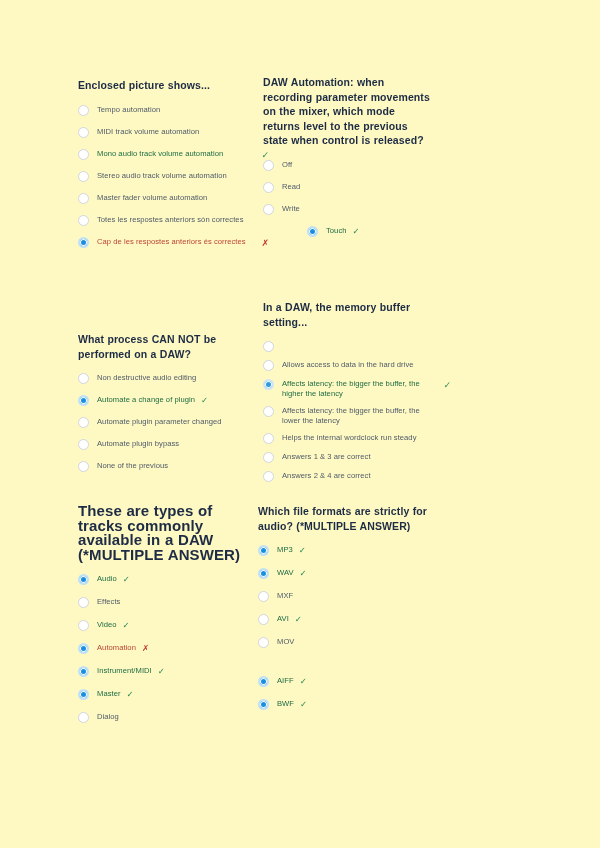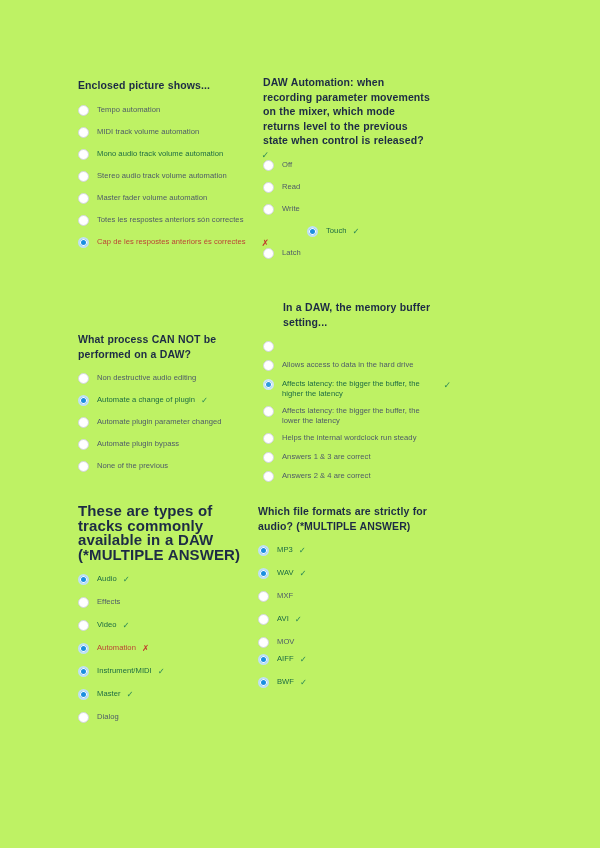--- a/index.html
+++ b/index.html
@@ -13,21 +13,21 @@
     position: relative;
     font-family: "Liberation Sans", sans-serif;
     -webkit-font-smoothing: antialiased;
   }
 
   .page {
     position: absolute;
     left: 0; top: 0;
     width: 600px;
     height: 848px;
-    background: #bef264;
+    background: #fef9c3;
     overflow: hidden;
   }
 
   
   .qblock {
     position: absolute;
     width: 180px;
   }
   .qblock.col-left  { left: 78px; }
   .qblock.col-right { left: 263px; }
@@ -191,30 +191,24 @@
             <span class="opt-text">Write</span>
           </span>
         </li>
         <li class="opt" style="margin-bottom: 9px; padding-left: 44px;">
           <span class="radio checked"></span>
           <span class="opt-body">
             <span class="opt-text correct">Touch</span>
             <span class="mark-inline tick">✓</span>
           </span>
         </li>
-        <li class="opt" style="margin-bottom: 9px;">
-          <span class="radio"></span>
-          <span class="opt-body">
-            <span class="opt-text">Latch</span>
-          </span>
-        </li>
       </ul>
     </div>
     <div class="qblock col-right" style="left: 263px; top: 300px; width: 172px;">
-      <div class="q-title" style="font-size: 10.5px; margin-left: 20px;">In a DAW, the memory buffer setting...</div>
+      <div class="q-title" style="font-size: 10.5px;">In a DAW, the memory buffer setting...</div>
       <ul class="opt-list">
         <li class="opt dense" style="margin-bottom: 6px;">
           <span class="radio"></span>
         </li>
         <li class="opt dense" style="margin-bottom: 6px;">
           <span class="radio"></span>
           <span class="opt-body">
             <span class="opt-text">Allows access to data in the hard drive</span>
           </span>
         </li>
@@ -362,21 +356,21 @@
             <span class="opt-text">MXF</span>
           </span>
         </li>
         <li class="opt" style="margin-bottom: 10px;">
           <span class="radio"></span>
           <span class="opt-body">
             <span class="opt-text correct">AVI</span>
             <span class="mark-inline tick">✓</span>
           </span>
         </li>
-        <li class="opt" style="margin-bottom: 4px;">
+        <li class="opt" style="margin-bottom: 26px;">
           <span class="radio"></span>
           <span class="opt-body">
             <span class="opt-text">MOV</span>
           </span>
         </li>
         <li class="opt" style="margin-bottom: 10px;">
           <span class="radio checked"></span>
           <span class="opt-body">
             <span class="opt-text correct">AIFF</span>
             <span class="mark-inline tick">✓</span>

